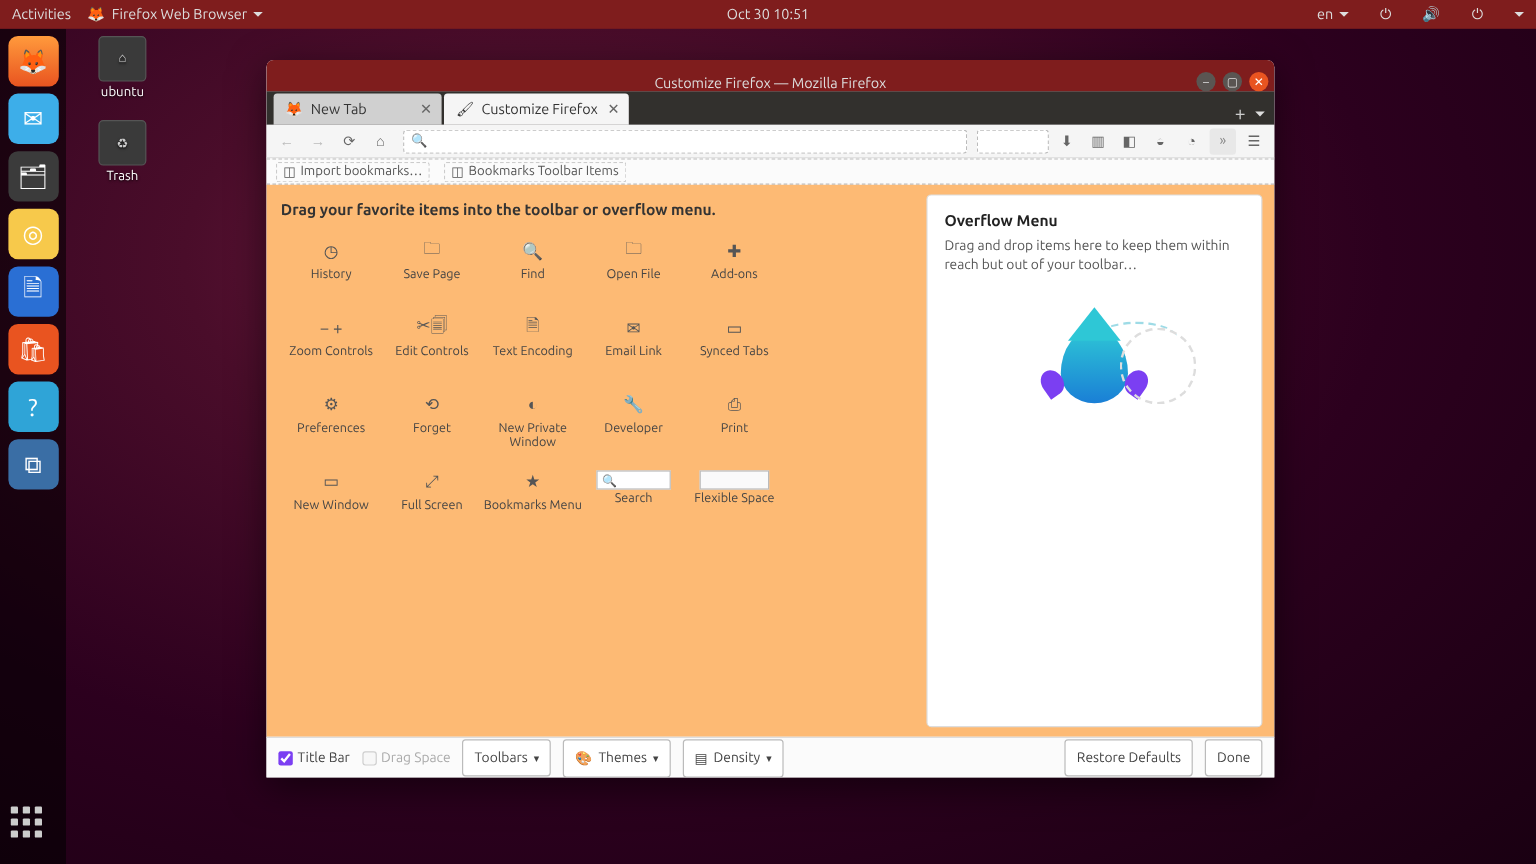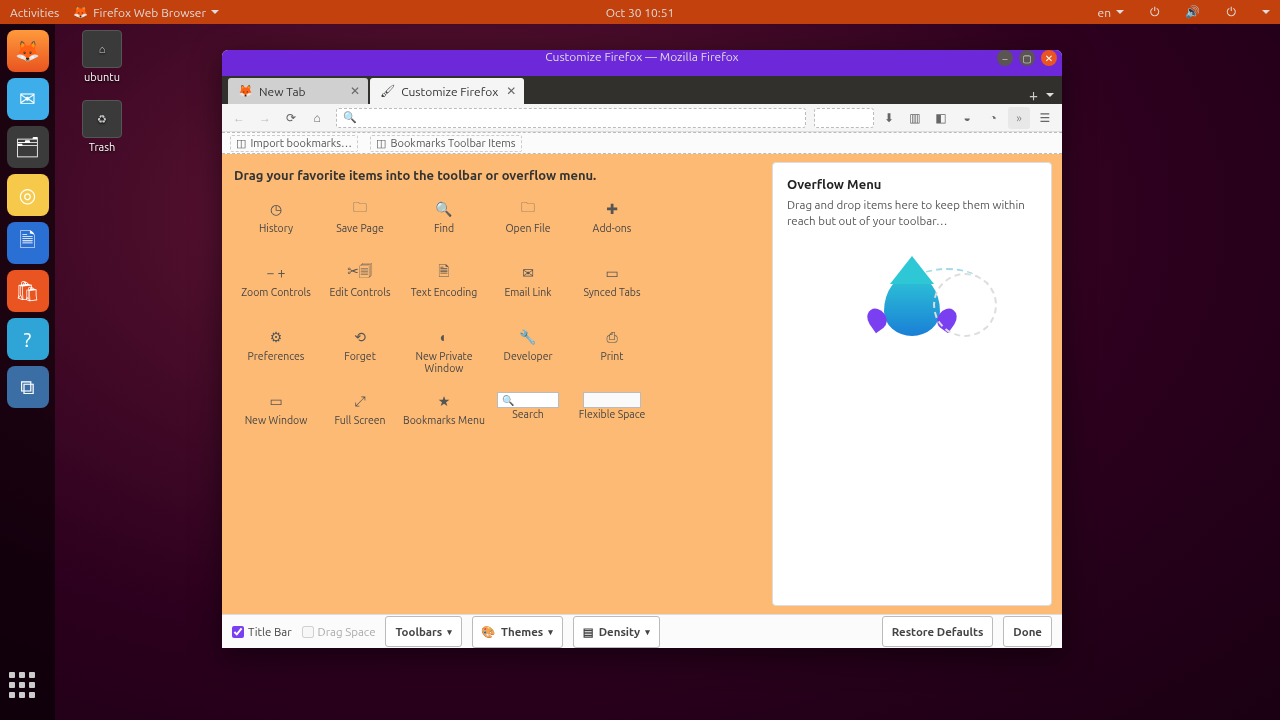--- a/index.html
+++ b/index.html
@@ -2,41 +2,41 @@
 <html><head>
 <meta charset="utf-8">
 <style>
 * { margin: 0; padding: 0; box-sizing: border-box; font-family: Ubuntu, "Segoe UI", sans-serif; }
 body { width: 1280px; height: 720px; overflow: hidden; background: #2c001e; position: relative; }
 
 
 .wallpaper { position: absolute; inset: 0; background: radial-gradient(ellipse at 35% 30%, #6d1a3e 0%, #4a0d2a 25%, #2c001e 60%, #1a0012 100%); }
 
 
-.topbar { position: absolute; top:0; left:0; right:0; height:24px; background:#c2410c; color:#ddd; display:flex; align-items:center; font-size:12px; z-index:10; }
+.topbar { position: absolute; top:0; left:0; right:0; height:24px; background:#7f1d1d; color:#ddd; display:flex; align-items:center; font-size:12px; z-index:10; }
 .topbar .left { display:flex; align-items:center; gap:14px; padding-left:10px; }
 .topbar .center { position:absolute; left:50%; transform:translateX(-50%); }
 .topbar .right { margin-left:auto; display:flex; align-items:center; gap:26px; padding-right:10px; }
 .topbar .item { display:flex; align-items:center; gap:5px; }
 .tri-down { width:0; height:0; border-left:4px solid transparent; border-right:4px solid transparent; border-top:4px solid #ddd; }
 
 
 .dock { position:absolute; left:0; top:24px; bottom:0; width:55px; background:rgba(0,0,0,.55); display:flex; flex-direction:column; align-items:center; padding-top:6px; gap:6px; z-index:5; }
 .dock-icon { width:42px; height:42px; border-radius:8px; display:flex; align-items:center; justify-content:center; font-size:20px; color:#fff; }
 .dock .apps-btn { margin-top:auto; margin-bottom:10px; width:38px; height:38px; display:grid; grid-template-columns:repeat(3,6px); grid-template-rows:repeat(3,6px); gap:4px; }
 .dock .apps-btn span { background:#ccc; border-radius:1px; }
 
 
 .desktop-icon { position:absolute; width:60px; text-align:center; color:#fff; font-size:11px; text-shadow:0 1px 2px #000; }
 .desktop-icon .box { width:40px; height:38px; margin:0 auto 3px; background:#3a3a3a; border:1px solid #555; border-radius:4px; display:flex; align-items:center; justify-content:center; color:#ccc; }
 
 
 .win { position:absolute; left:222px; top:50px; width:840px; height:598px; background:#f5f5f5; border-radius:6px 6px 0 0; box-shadow:0 8px 30px rgba(0,0,0,.5); display:flex; flex-direction:column; overflow:hidden; }
 
-.titlebar { height:26px; background:#6d28d9; color:#ddd; display:flex; align-items:flex-start; justify-content:center; font-size:12px; position:relative; }
+.titlebar { height:26px; background:#7f1d1d; color:#ddd; display:flex; align-items:flex-end; justify-content:center; font-size:12px; position:relative; }
 .titlebar .ctrls { position:absolute; right:5px; display:flex; gap:6px; }
 .titlebar .ctrl { width:16px; height:16px; border-radius:8px; background:#5a5552; display:flex; align-items:center; justify-content:center; font-size:10px; color:#ddd; cursor:pointer; }
 .titlebar .ctrl.close { background:#e95420; color:#fff; }
 
 .tabstrip { height:28px; background:#32302d; display:flex; align-items:flex-end; padding-left:6px; }
 .tab { height:26px; padding:0 26px 0 10px; display:flex; align-items:center; gap:6px; font-size:12px; color:#333; border-radius:3px 3px 0 0; position:relative; min-width:140px; }
 .tab.inactive { background:#d0d0d0; margin-right:2px; }
 .tab.active { background:#f5f5f5; }
 .tab .x { position:absolute; right:8px; font-size:12px; color:#666; }
 .tab-end { margin-left:auto; display:flex; align-items:center; gap:8px; padding-right:8px; color:#ccc; }
@@ -70,21 +70,21 @@
 .drop { width:56px; height:62px; background:linear-gradient(#2ec7d6,#1a7fd6); border-radius:50% 50% 50% 50% / 60% 60% 40% 40%; position:relative; }
 .drop:before { content:""; position:absolute; top:-18px; left:50%; transform:translateX(-50%); border-left:22px solid transparent; border-right:22px solid transparent; border-bottom:28px solid #2ec7d6;}
 .flame { position:absolute; width:18px; height:22px; background:#7b3ff2; border-radius:50% 50% 50% 0; }
 .flame.l { left:-16px; bottom:6px; transform:rotate(-35deg);}
 .flame.r { right:-16px; bottom:6px; transform:rotate(35deg) scaleX(-1);}
 .dashcircle { position:absolute; right:40px; width:64px; height:64px; border:2px dashed #ddd; border-radius:50%; }
 .dasharc { position:absolute; left:50%; top:18px; width:70px; height:30px; border-top:2px dashed #9edbe6; border-radius:50%; }
 
 .footer { height:34px; border-top:1px solid #ddd; background:#fbfbfb; display:flex; align-items:center; padding:0 10px; gap:10px; font-size:11.5px; color:#444;}
 .footer label { display:flex; align-items:center; gap:4px; }
-.footer .btn { border:1px solid #bbb; background:#fff; border-radius:3px; padding:8px 9px; display:flex; align-items:center; gap:5px; cursor:pointer;font-weight:bold;}
+.footer .btn { border:1px solid #bbb; background:#fff; border-radius:3px; padding:8px 9px; display:flex; align-items:center; gap:5px; cursor:pointer;}
 .footer .spacer { flex:1; }
 input[type=checkbox]{ accent-color:#7b3ff2; width:12px; height:12px;}
 .caret { font-size:9px; }
 </style>
 </head>
 <body>
 
 <div class="wallpaper"></div>
 
 <div class="topbar">

